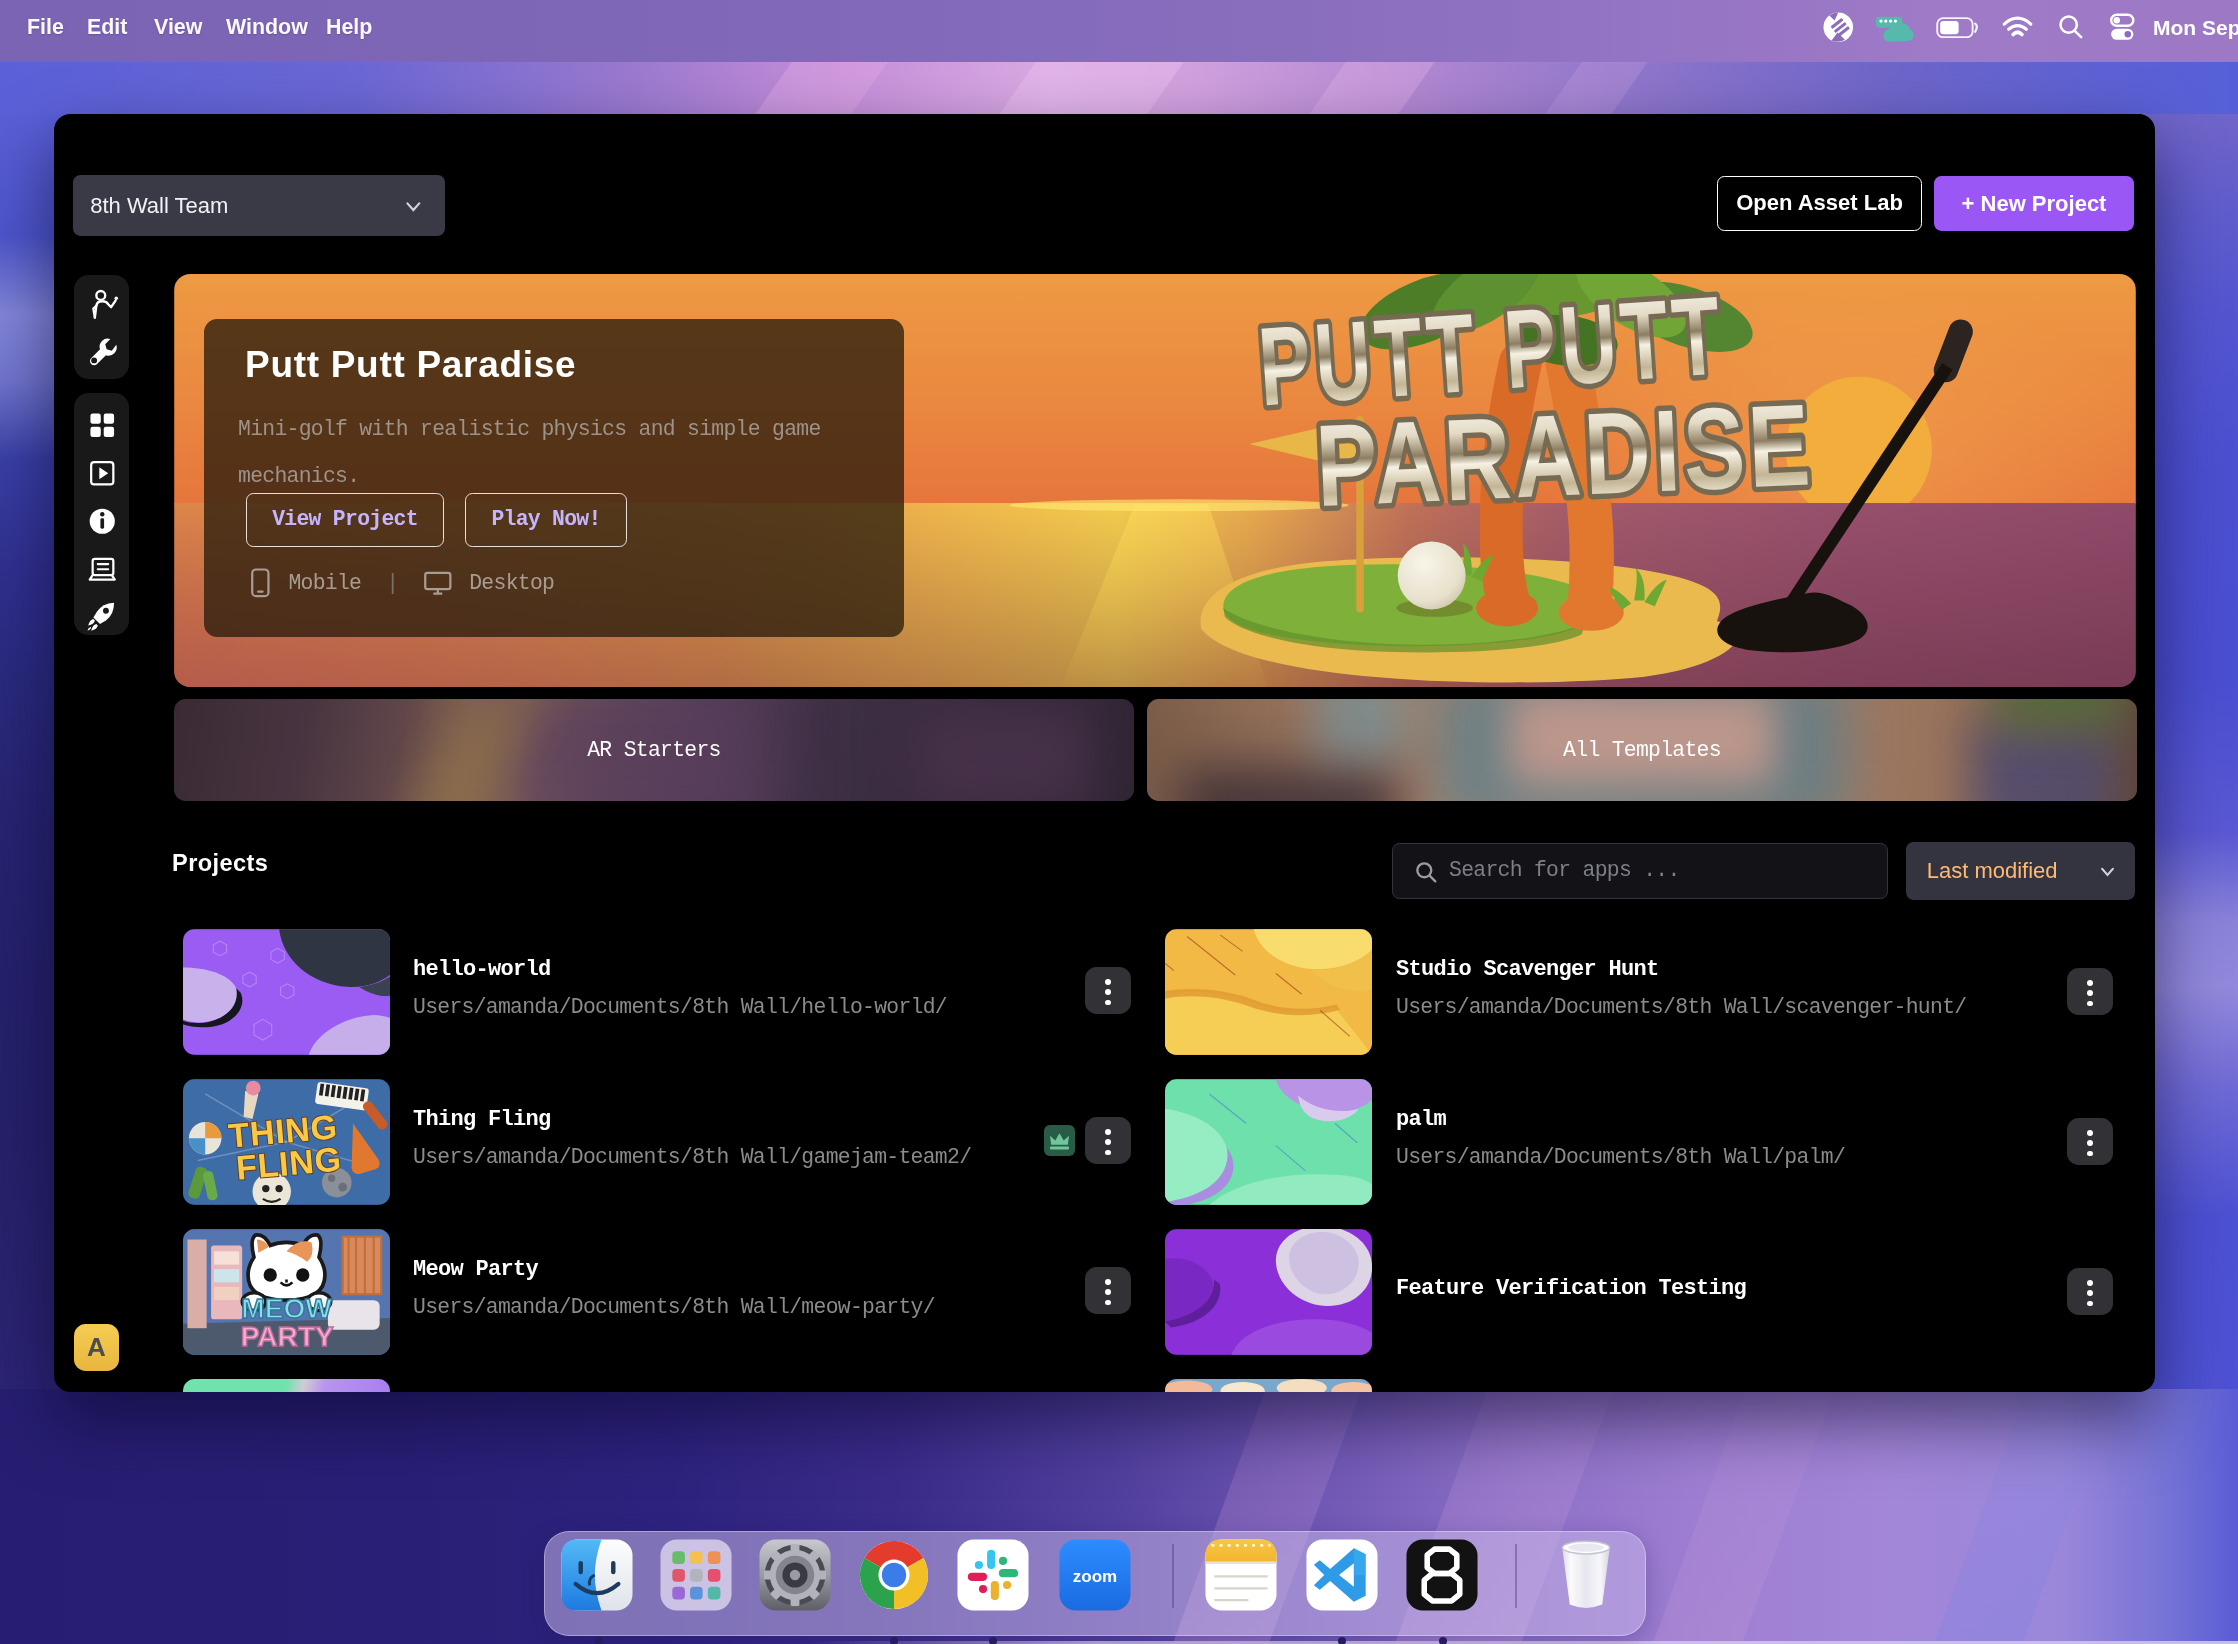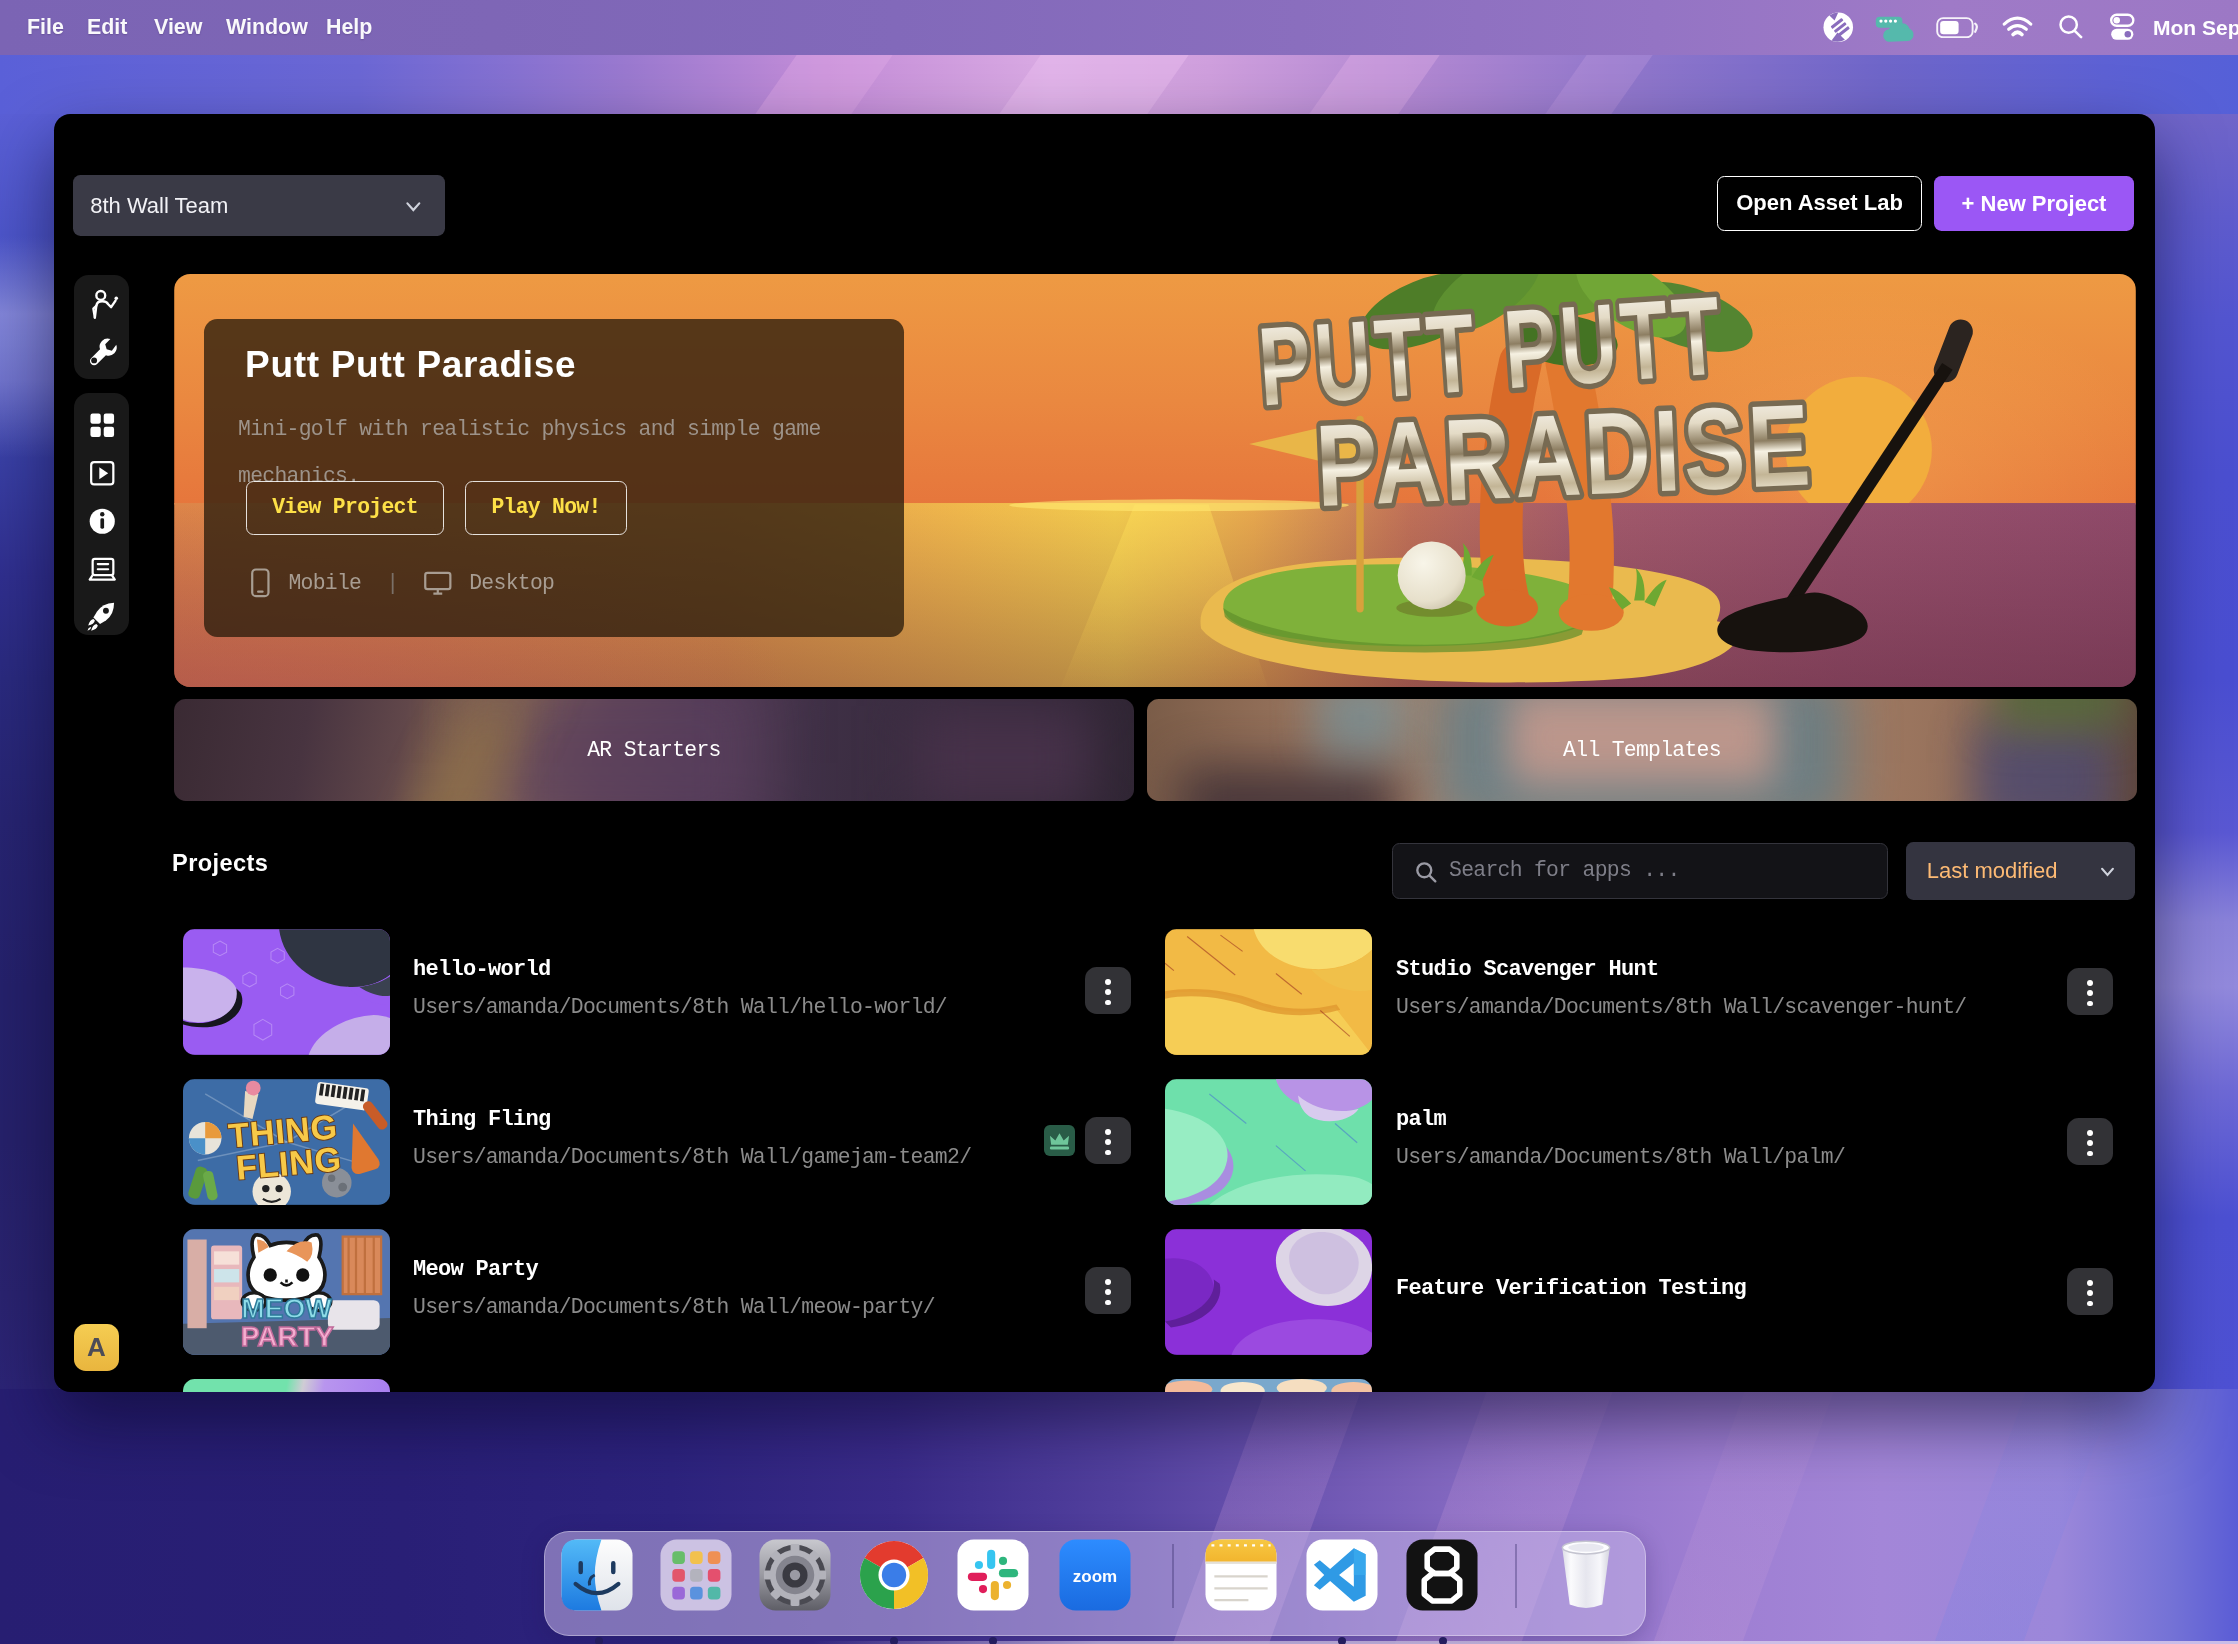--- a/index.html
+++ b/index.html
@@ -15,21 +15,21 @@
     background:linear-gradient(180deg,#5a5fd6 0%,#4c55c9 10%,#4450b8 18%,#3a41a6 26%,#302f8e 36%,#2a2a7e 44%,#272471 55%,#25216b 68%,#26216a 80%,#2a236f 92%,#2c2476 100%);}
   #wp-left-stripe { left:0; top:236px; width:59px; height:222px; background:linear-gradient(180deg,rgba(255,255,255,0) 0%,rgba(178,175,238,0.55) 35%,rgba(165,160,232,0.48) 65%,rgba(255,255,255,0) 100%);}
   #wp-right { left:2143px; top:114px; width:96px; height:1283px;
     background:linear-gradient(180deg,#7065c9 0%,#5f5ccd 8%,#5355d0 16%,#4b4fd0 28%,#4a4ed1 44%,#5a58d3 56%,#8a82d9 63%,#9289dc 68%,#6e69d5 76%,#4c50d2 86%,#4e51d3 100%);}
   #wp-bottom { left:0; top:1389px; width:2239px; height:256px;
     background:linear-gradient(90deg,#271e72 0%,#291f76 18%,#2d237e 30%,#3a2b89 40%,#52409e 50%,#7058b4 59%,#8d70c7 68%,#9e7ed2 76%,#a386d8 84%,#9b87da 92%,#7472d6 97%,#5a5cd6 100%);}
   .beam { position:absolute; transform:skewX(-20deg); }
   #wp-bottom-strip { left:813px; top:1641px; width:1426px; height:3.7px; background:linear-gradient(90deg,rgba(205,190,230,0) 0%,rgba(206,192,232,0.85) 20%,rgba(207,194,230,0.95) 55%,#c8bce8 100%); }
 
   
-  #menubar { left:0; top:0; width:2239px; height:55px;
+  #menubar { left:0; top:0; width:2239px; height:62px;
     background:linear-gradient(90deg,#7b64b4 0%,#7e66b6 22%,#8269ba 40%,#8a6ebe 58%,#9474c4 74%,#9f7ac7 87%,#9c78c5 100%);
     color:#fff; }
   .mitem { position:absolute; top:0; height:55px; line-height:55px; font-size:21.4px; font-weight:600; color:rgba(255,255,255,0.96); text-shadow:0 0.7px 1.5px rgba(60,40,100,0.3); }
   #mright { position:absolute; left:0; top:0; width:2239px; height:55px; }
 
   
   #dock { left:544px; top:1531px; width:1102px; height:105px; border-radius:25px;
     background:rgba(196,180,232,0.55); border:1.1px solid rgba(255,255,255,0.35);
     box-shadow:0 5.9px 22px rgba(30,20,80,0.25); }
   .dicon { position:absolute; top:1538px; width:74px; height:74px; }
@@ -51,21 +51,21 @@
 
   
   .sgroup { left:20px; width:55px; background:#191919; border-radius:14.8px; }
   .sicon { position:absolute; left:32px; width:32.5px; height:32.5px; }
 
   
   #hero { left:120px; top:160px; width:1962px; height:413px; border-radius:16.3px; overflow:hidden; }
   #overlay { left:150px; top:205px; width:700px; height:318px; border-radius:13.3px; background:rgba(44,29,13,0.78); color:#fff; }
   #ov-title { position:absolute; left:41px; top:25px; font-size:37px; font-weight:600; letter-spacing:0.7px; }
   #ov-desc { position:absolute; left:34px; top:87px; font-size:21.4px; letter-spacing:-0.7px; color:#9d938a; line-height:47px; }
-  .ov-btn { position:absolute; top:162px; height:54px; border:1.8px solid rgba(255,255,255,0.85); border-radius:7.4px; color:#fde047; font-size:21.4px; letter-spacing:-0.7px; font-weight:700; text-align:center; }
+  .ov-btn { position:absolute; top:174px; height:54px; border:1.8px solid rgba(255,255,255,0.85); border-radius:7.4px; color:#c4b5fd; font-size:21.4px; letter-spacing:-0.7px; font-weight:700; text-align:center; }
   #ov-meta { position:absolute; left:46px; top:248px; height:32.5px; color:#a89d92; font-size:21.4px; letter-spacing:-0.7px; display:flex; align-items:center; }
 
   
   .tcard { top:585px; height:102px; border-radius:11.8px; overflow:hidden; }
   .tcard .tlabel { position:absolute; left:0; top:0; width:100%; height:102px; line-height:102px; text-align:center; color:#fff; font-size:21.4px; letter-spacing:-0.7px; z-index:3; }
 
   
   #projlabel { left:118px; top:736px; font-size:23.6px; font-weight:600; color:#fff; letter-spacing:0.4px; }
   #search { left:1338px; top:729px; width:496px; height:56px; background:#131317; border:1.5px solid #34343c; border-radius:7.4px; }
   #search .ph { position:absolute; left:56px; top:0; height:71px; line-height:53px; color:#7e7e88; font-size:21.4px; letter-spacing:-0.7px; }

